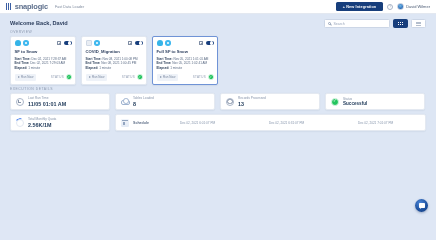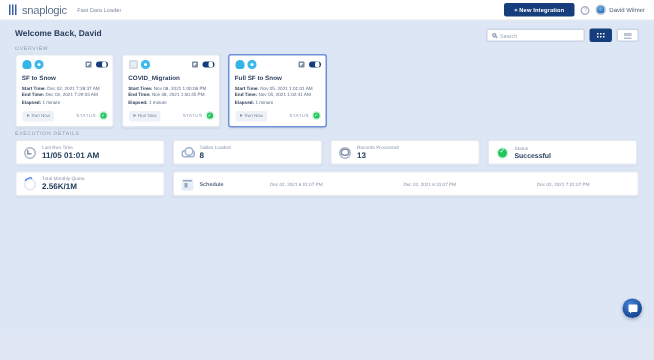--- a/index.html
+++ b/index.html
@@ -14,21 +14,21 @@
   
   .topbar {
     height: 14px; background: #ffffff;
     display: flex; align-items: center;
     padding: 0 6px; gap: 4px;
     border-bottom: 1px solid #e3e8f0;
   }
   .waffle { display: flex; gap: 0.7px; align-items: center; }
   .waffle i { width: 1.1px; height: 7px; background: #3b5fa4; display: block; }
   .brand {
-    font-size: 7.5px; font-weight: normal; color: #5d6f8c;
+    font-size: 7.5px; font-weight: bold; color: #5d6f8c;
     letter-spacing: -0.2px;
   }
   .brand-sub { font-size: 3.6px; color: #7b879b; margin-left: 3px; letter-spacing: .1px; }
   .topbar-spacer { flex: 1; }
   .new-int-btn {
     background: #173e7c; color: #fff; font-size: 3.8px; font-weight: bold;
     padding: 2.6px 7px; border-radius: 1.5px; border: none;
     letter-spacing: .1px; white-space: nowrap;
   }
   .help-icon {

